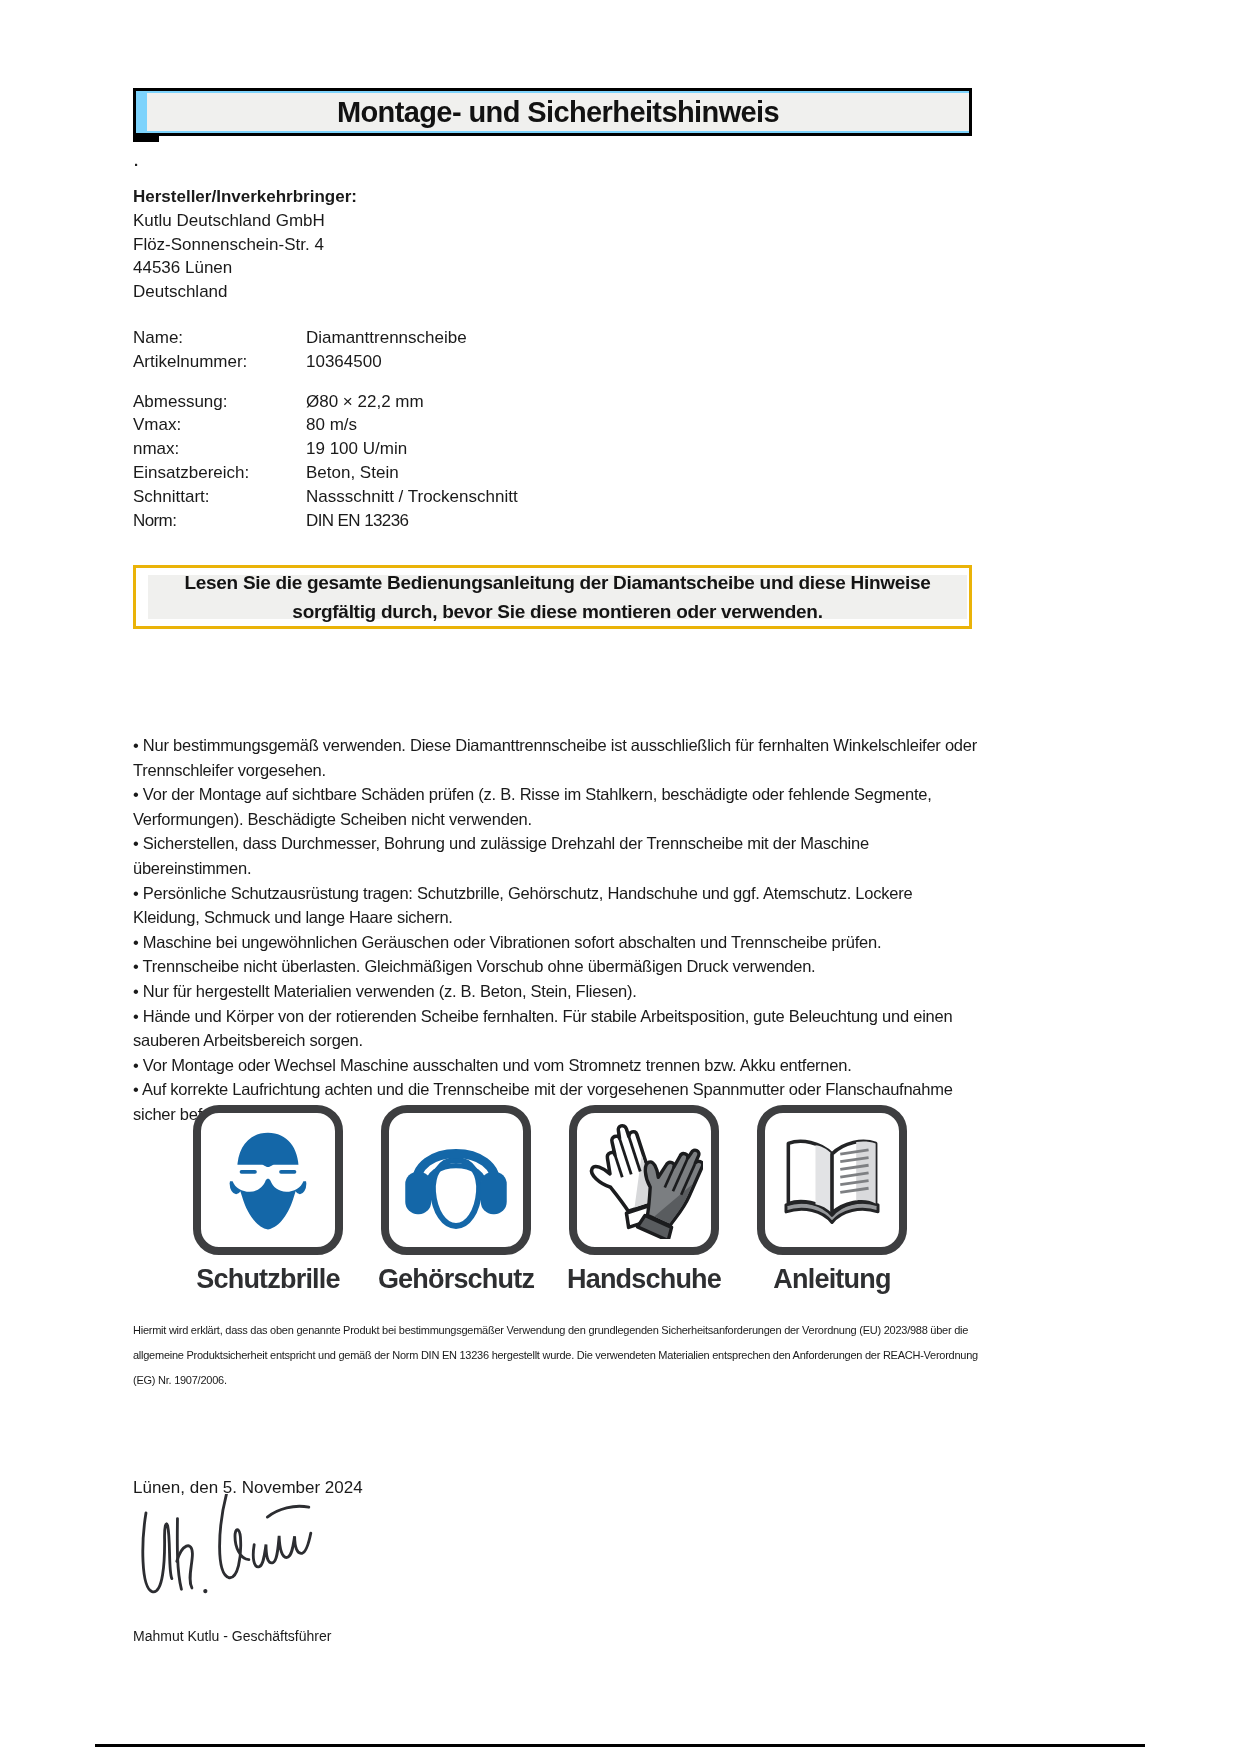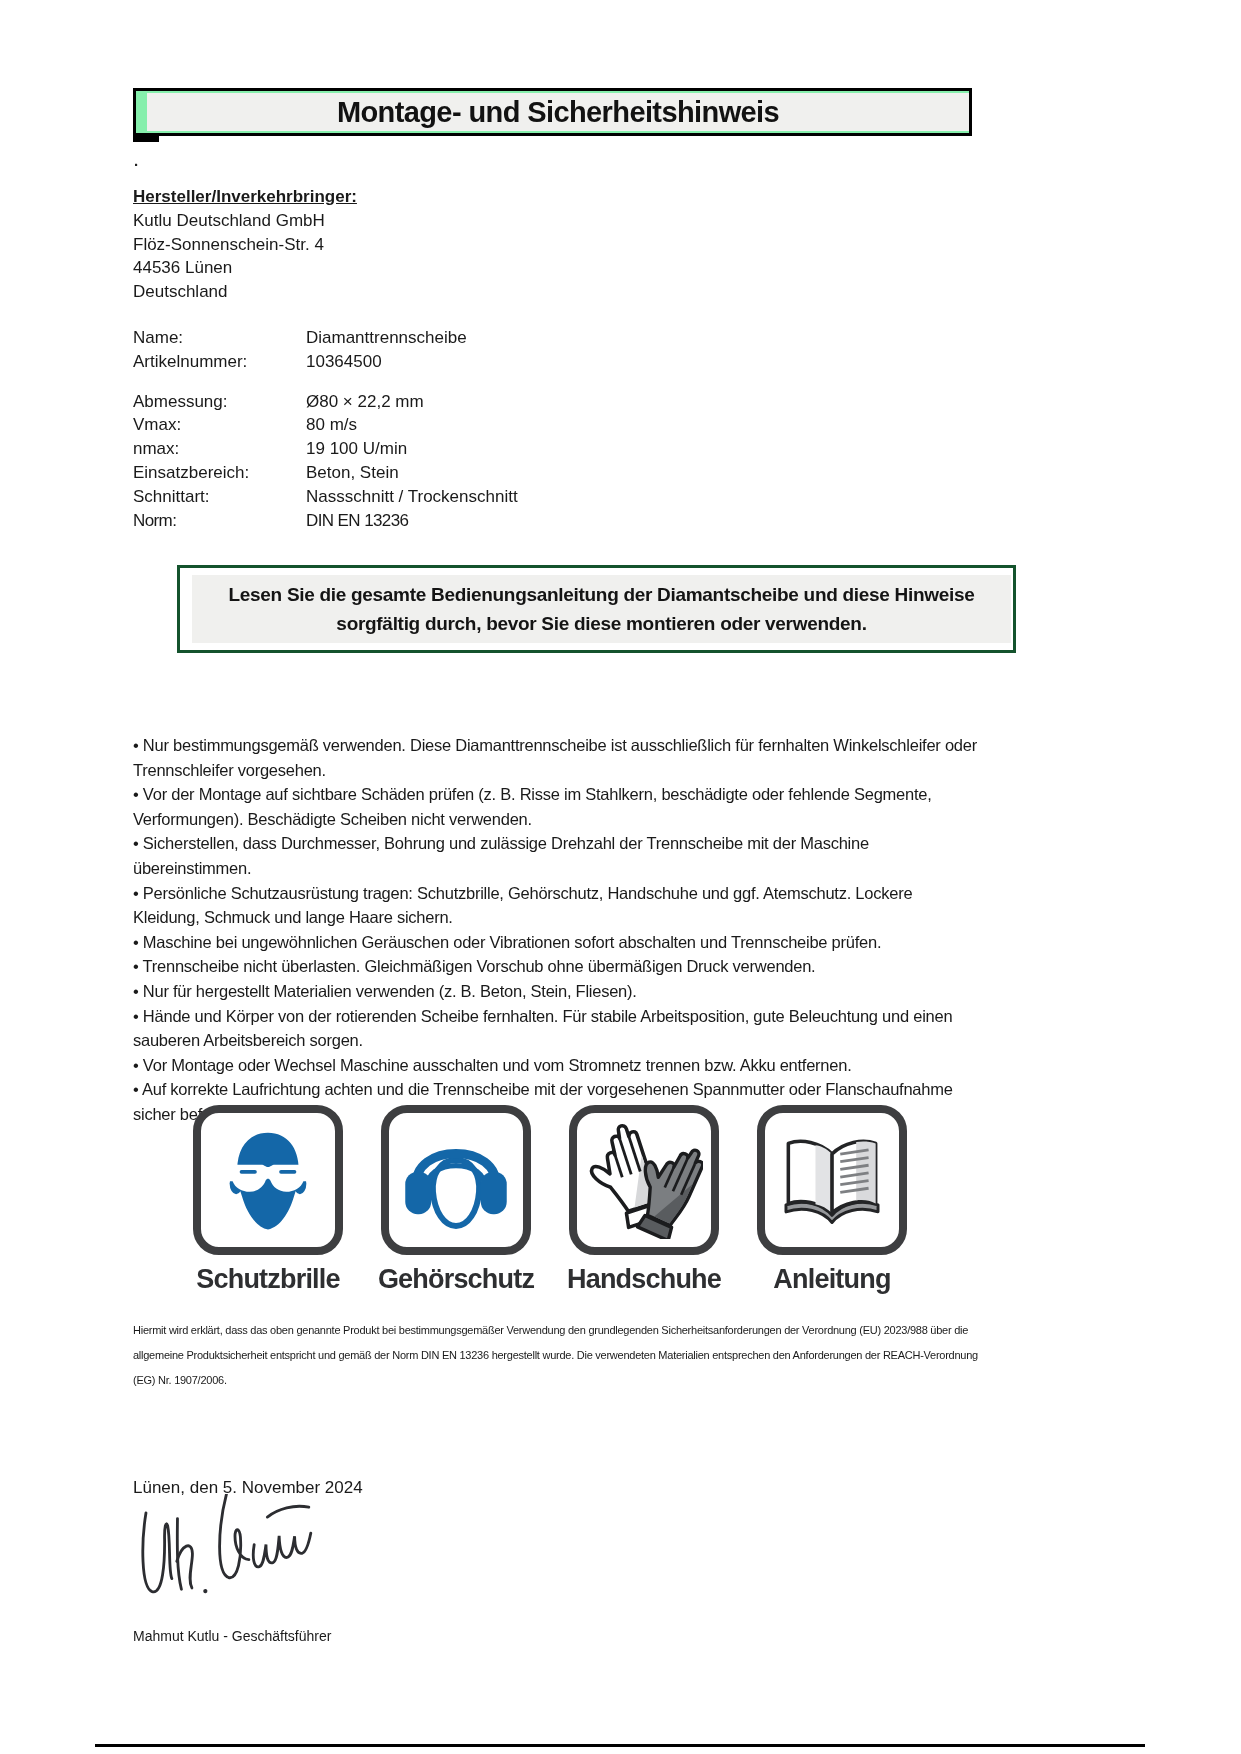--- a/index.html
+++ b/index.html
@@ -5,51 +5,51 @@
   html,body { margin:0; padding:0; background:#ffffff; }
   .page {
     position:relative; width:1241px; height:1754px; background:#ffffff;
     font-family:"Liberation Sans", sans-serif; color:var(--text,#1a1a1a);
     overflow:hidden;
   }
 
   
   .header-box {
     position:absolute; left:133px; top:88px; width:839px; height:48px;
-    border:3px solid #000; box-sizing:border-box; background:#86efac;
+    border:3px solid #000; box-sizing:border-box; background:#7dd3fc;
   }
   .header-band {
     position:absolute; left:11px; top:2px; right:0; bottom:2px;
     background:var(--banner-fill,#f0f0ee);
     display:flex; align-items:center; justify-content:center;
   }
   .header-band h1 {
     margin:0; font-size:29px; font-weight:700; letter-spacing:-0.6px;
     color:#121212; white-space:nowrap; font-stretch:condensed;
   }
   .header-nub { position:absolute; left:-3px; bottom:-9px; width:26px; height:6px; background:#000; }
 
   .stray-dot { position:absolute; left:134px; top:152px; font-size:15px; font-weight:700; color:#222; }
 
   
   .manufacturer { position:absolute; left:133px; top:185px; font-size:17px; line-height:23.8px; }
-  .mf-heading { font-weight:700; text-decoration:underline; }
+  .mf-heading { font-weight:700; }
 
   
   .specs { position:absolute; left:133px; top:326px; font-size:17px; line-height:23.8px; }
   .spec-row { display:flex; }
   .spec-label { width:132px; flex:0 0 132px; }
   .spec-value { flex:1;margin-left:41px; }
   .spec-gap { height:16px; }
   .condensed { letter-spacing:-0.6px; font-stretch:condensed; }
 
   
   .warning-box {
-    position:absolute; left:133px; top:565px; width:839px; height:88px;
-    border:3px solid #14532d; box-sizing:border-box; background:#ffffff;margin-left:44px;
+    position:absolute; left:133px; top:565px; width:839px; height:64px;
+    border:3px solid #eab308; box-sizing:border-box; background:#ffffff;
   }
   .warning-band {
     position:absolute; left:12px; right:2px; top:7px; bottom:7px;
     background:var(--banner-fill,#f0f0ee);
     display:flex; flex-direction:column; align-items:center; justify-content:center;
   }
   .warning-band p {
     margin:0; font-size:19px; font-weight:700; line-height:29px;
     letter-spacing:-0.3px; white-space:nowrap; color:#141414; font-stretch:condensed;
   }

